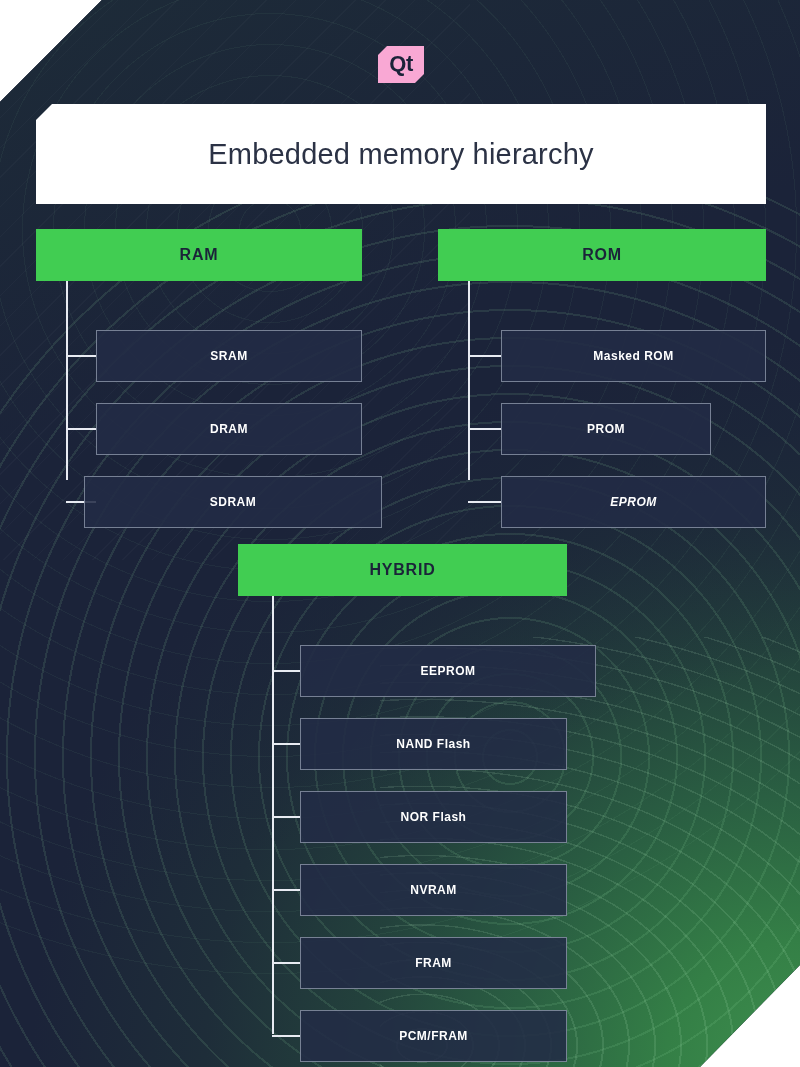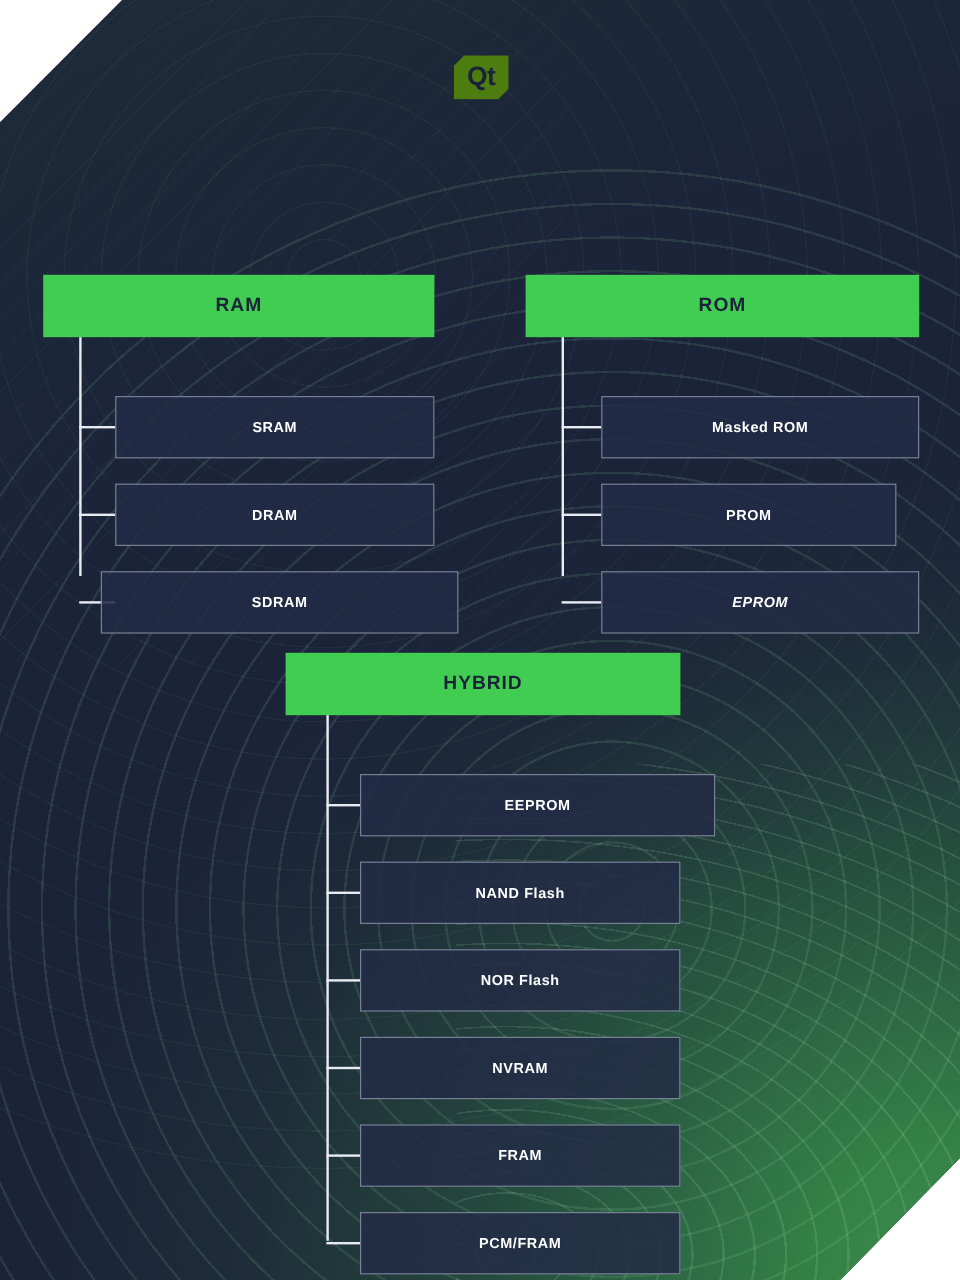--- a/index.html
+++ b/index.html
@@ -54,21 +54,21 @@
     background:
       repeating-radial-gradient(ellipse 300px 200px at 10% 95%,
         rgba(255,255,255,0.00) 0px, rgba(255,255,255,0.00) 24px,
         rgba(190,240,200,0.15) 24px, rgba(190,240,200,0.15) 26px);
     opacity:.85;
   }
 
   
   .qt-logo {
     position:absolute; left:378px; top:46px; width:46px; height:37px;
-    background:#4d7c0f;
+    background:#f9a8d4;
     clip-path: polygon(9px 0, 46px 0, 46px 28px, 37px 37px, 0 37px, 0 9px);
     display:flex; align-items:center; justify-content:center;
   }
   .qt-logo span {
     color:#1b2339; font-size:22px; font-weight:700; letter-spacing:-0.5px;
     line-height:1; transform:translateY(-1px);
   }
 
   
   .title-card {
@@ -119,20 +119,23 @@
   <div class="bg-tint"></div>
   <div class="bg-arcs2"></div>
   <div class="bg-arcs"></div>
   <div class="bg-hatch"></div>
   <div class="bg-wave"></div>
 
   <div class="qt-logo">
     <span>Qt</span>
   </div>
 
+  <div class="title-card">
+    <h1>Embedded memory hierarchy</h1>
+  </div>
 
   <div class="branch" style="left:36px; top:229px; width:340px; height:280px;">
     <div class="head" style="width:326px;">
       <span>RAM</span>
     </div>
     <div class="spine" style="left:30px; top:52px; height:199px;"></div>
 
     <div class="stub" style="left:30px; top:126px; width:30px;"></div>
     <div class="node" style="left:60px; top:101px; width:266px;">
       <span>SRAM</span>
@@ -154,21 +157,21 @@
       <span>ROM</span>
     </div>
     <div class="spine" style="left:30px; top:52px; height:199px;"></div>
 
     <div class="stub" style="left:30px; top:126px; width:33px;"></div>
     <div class="node" style="left:63px; top:101px; width:265px;">
       <span>Masked ROM</span>
     </div>
 
     <div class="stub" style="left:30px; top:199px; width:33px;"></div>
-    <div class="node" style="left:63px; top:174px; width:246px;">
+    <div class="node" style="left:63px; top:174px; width:210px;">
       <span>PROM</span>
     </div>
 
     <div class="stub" style="left:30px; top:272px; width:33px;"></div>
     <div class="node" style="left:63px; top:247px; width:265px;font-style:italic;">
       <span>EPROM</span>
     </div>
   </div>
 
   <div class="branch" style="left:238px; top:544px; width:330px; height:500px;">

